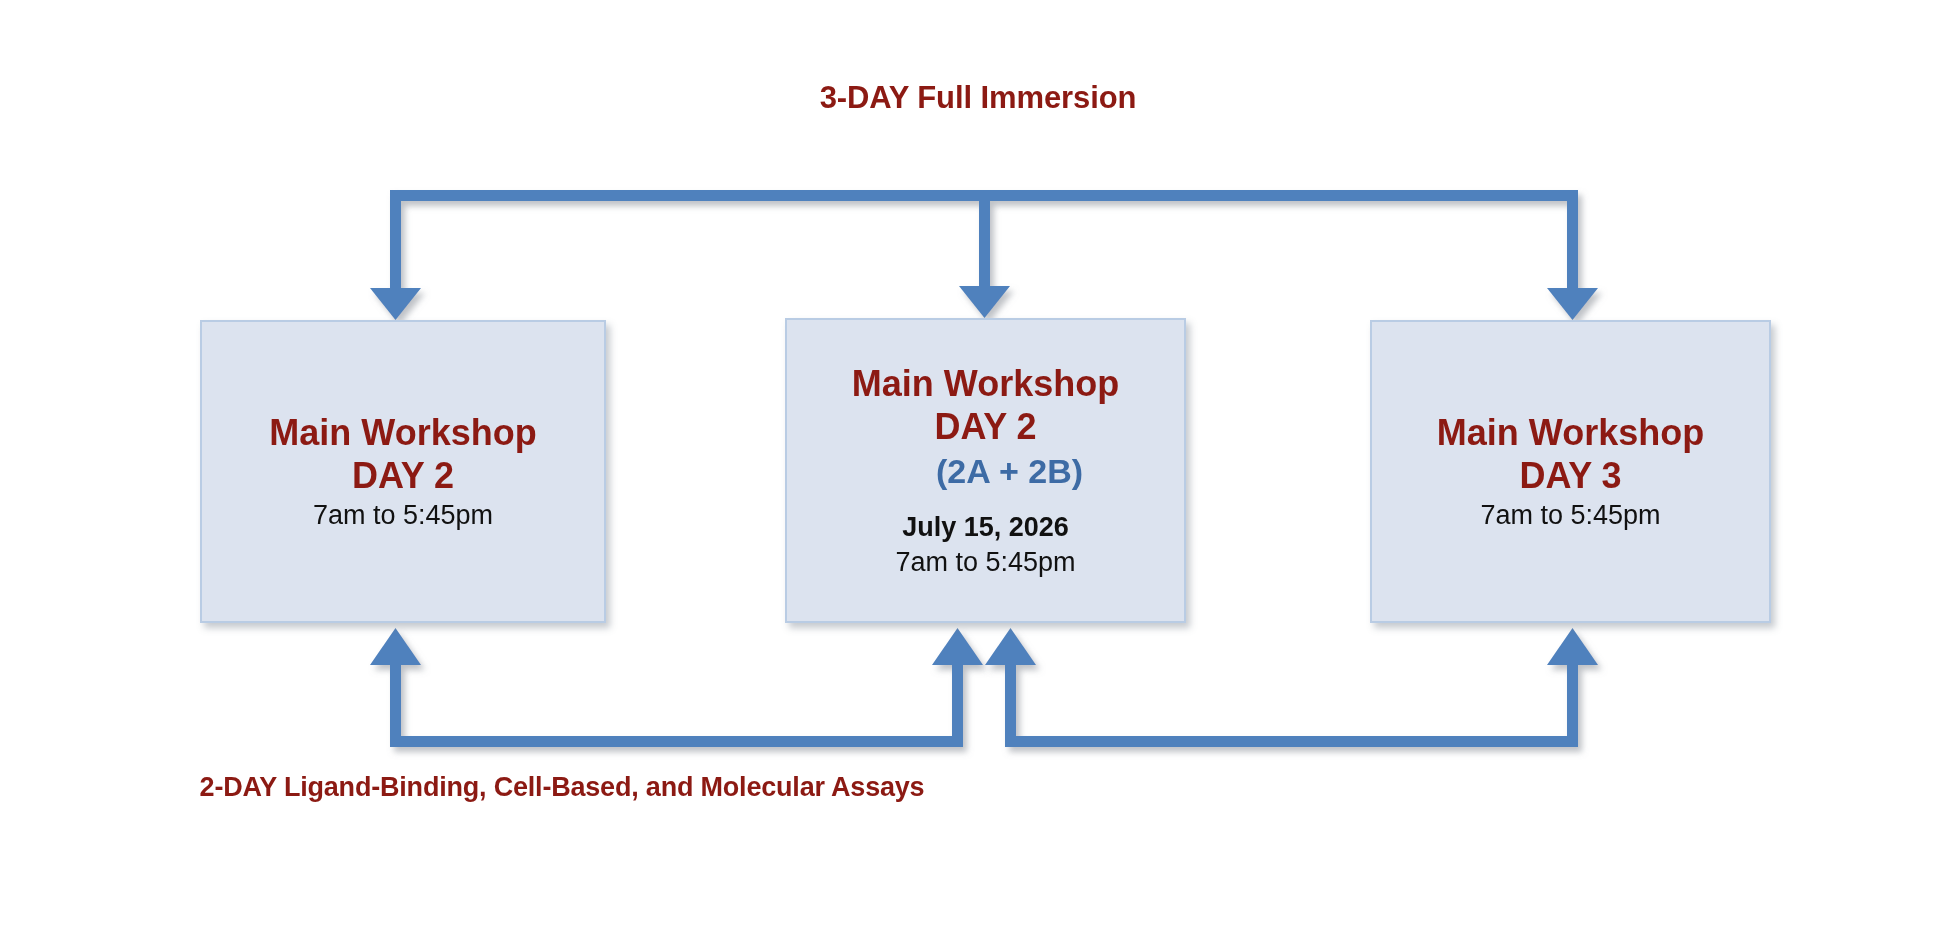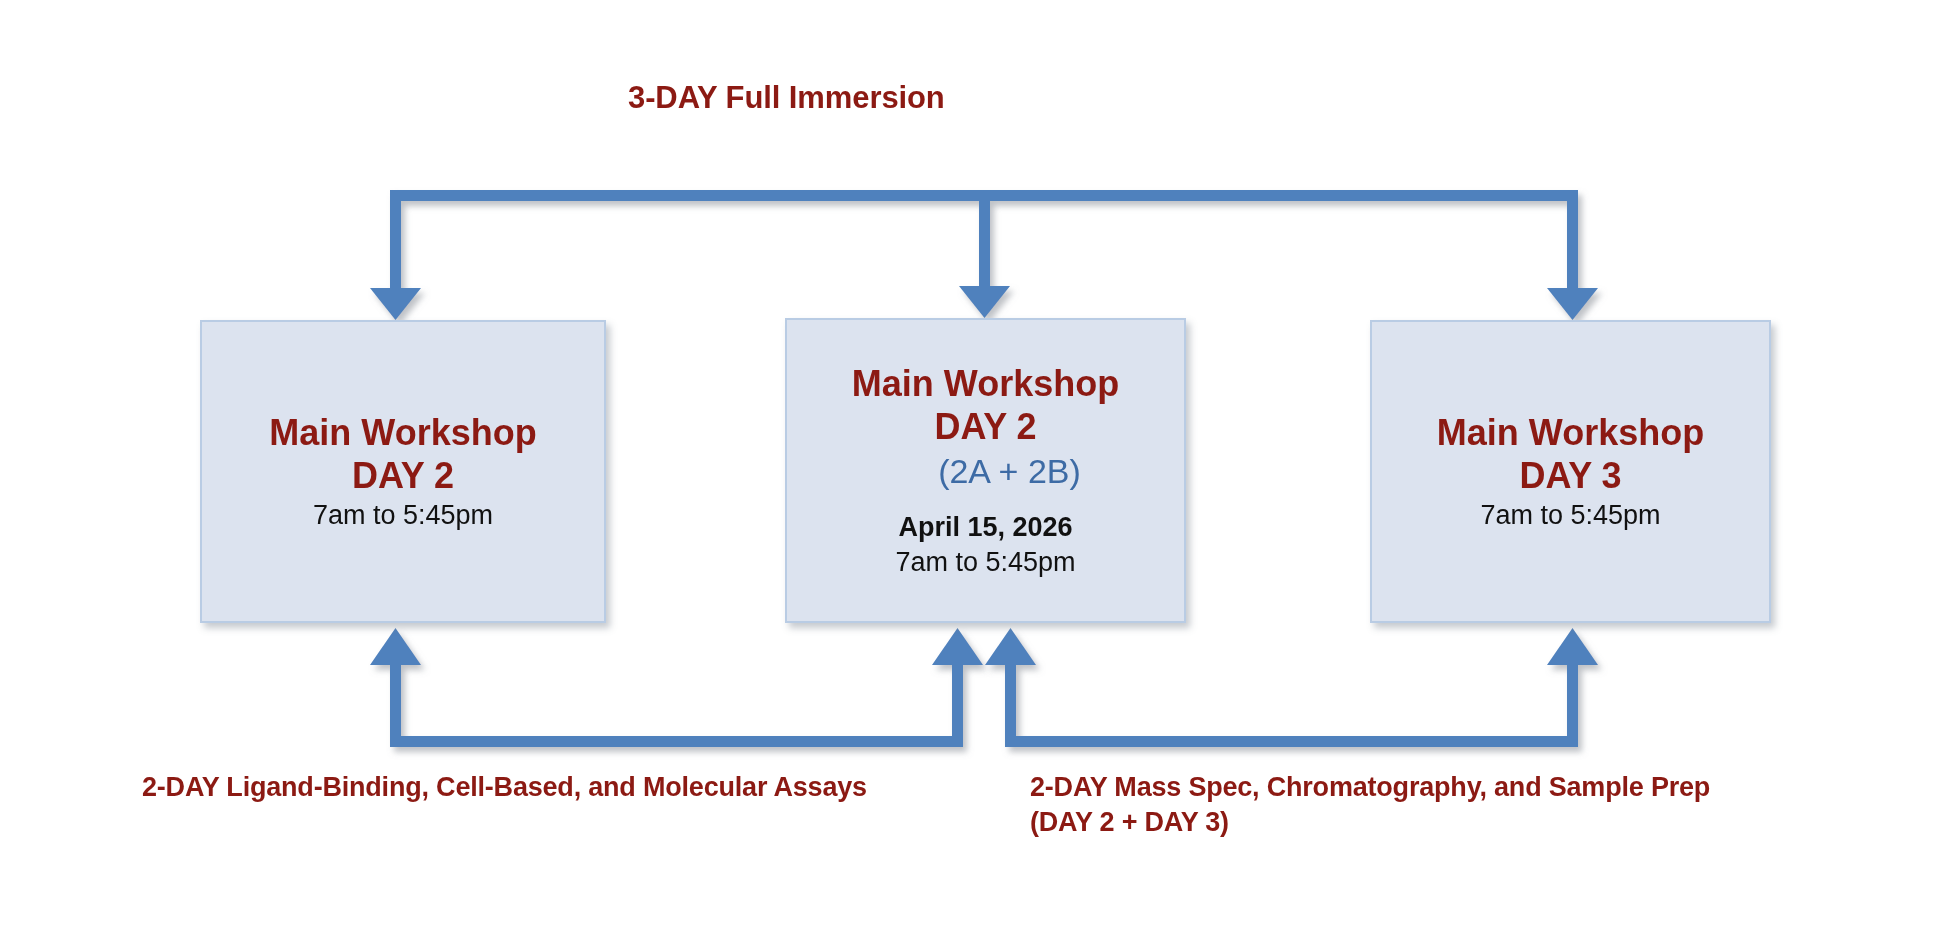--- a/index.html
+++ b/index.html
@@ -14,21 +14,21 @@
     position: relative;
     width: 1956px;
     height: 940px;
     background: #ffffff;
     overflow: hidden;
   }
 
   
   .caption {
     position: absolute;
-    text-align: left;
+    text-align: center;
     color: #8c1a13;
     font-weight: bold;
     line-height: 1.28;
     white-space: nowrap;
   }
   .caption .cap-line {
     display: block;
   }
 
   #caption-top {
@@ -74,21 +74,21 @@
     display: block;
     color: #8c1a13;
     font-weight: bold;
     font-size: 36px;
     line-height: 1.22;
     white-space: nowrap;
   }
   .box-sub {
     display: block;
     color: #3d6ba5;
-    font-weight: normal;
+    font-weight: bold;
     font-size: 34px;
     line-height: 1.32;
     white-space: nowrap;
     margin-left: 48px;
   }
   .box-date {
     display: block;
     color: #111111;
     font-weight: bold;
     font-size: 27px;
@@ -173,35 +173,31 @@
       <span class="box-title">DAY 2</span>
       <span class="box-time">7am to 5:45pm</span>
     </div>
   </div>
 
   <div class="wsbox" id="box-day2">
     <div class="box-inner">
       <span class="box-title">Main Workshop</span>
       <span class="box-title">DAY 2</span>
       <span class="box-sub">(2A + 2B)</span>
-      <span class="box-date">April 15, 2026</span>
+      <span class="box-date">July 15, 2026</span>
       <span class="box-time">7am to 5:45pm</span>
     </div>
   </div>
 
   <div class="wsbox" id="box-day3">
     <div class="box-inner">
       <span class="box-title">Main Workshop</span>
       <span class="box-title">DAY 3</span>
       <span class="box-time">7am to 5:45pm</span>
     </div>
   </div>
 
   <div class="caption" id="caption-bottom-left">
     <span class="cap-line">2-DAY Ligand-Binding, Cell-Based, and Molecular Assays</span>
   </div>
 
-  <div class="caption" id="caption-bottom-right">
-    <span class="cap-line">2-DAY Mass Spec, Chromatography, and Sample Prep</span>
-    <span class="cap-line">(DAY 2 + DAY 3)</span>
-  </div>
 
 </div>
 
 </body></html>

